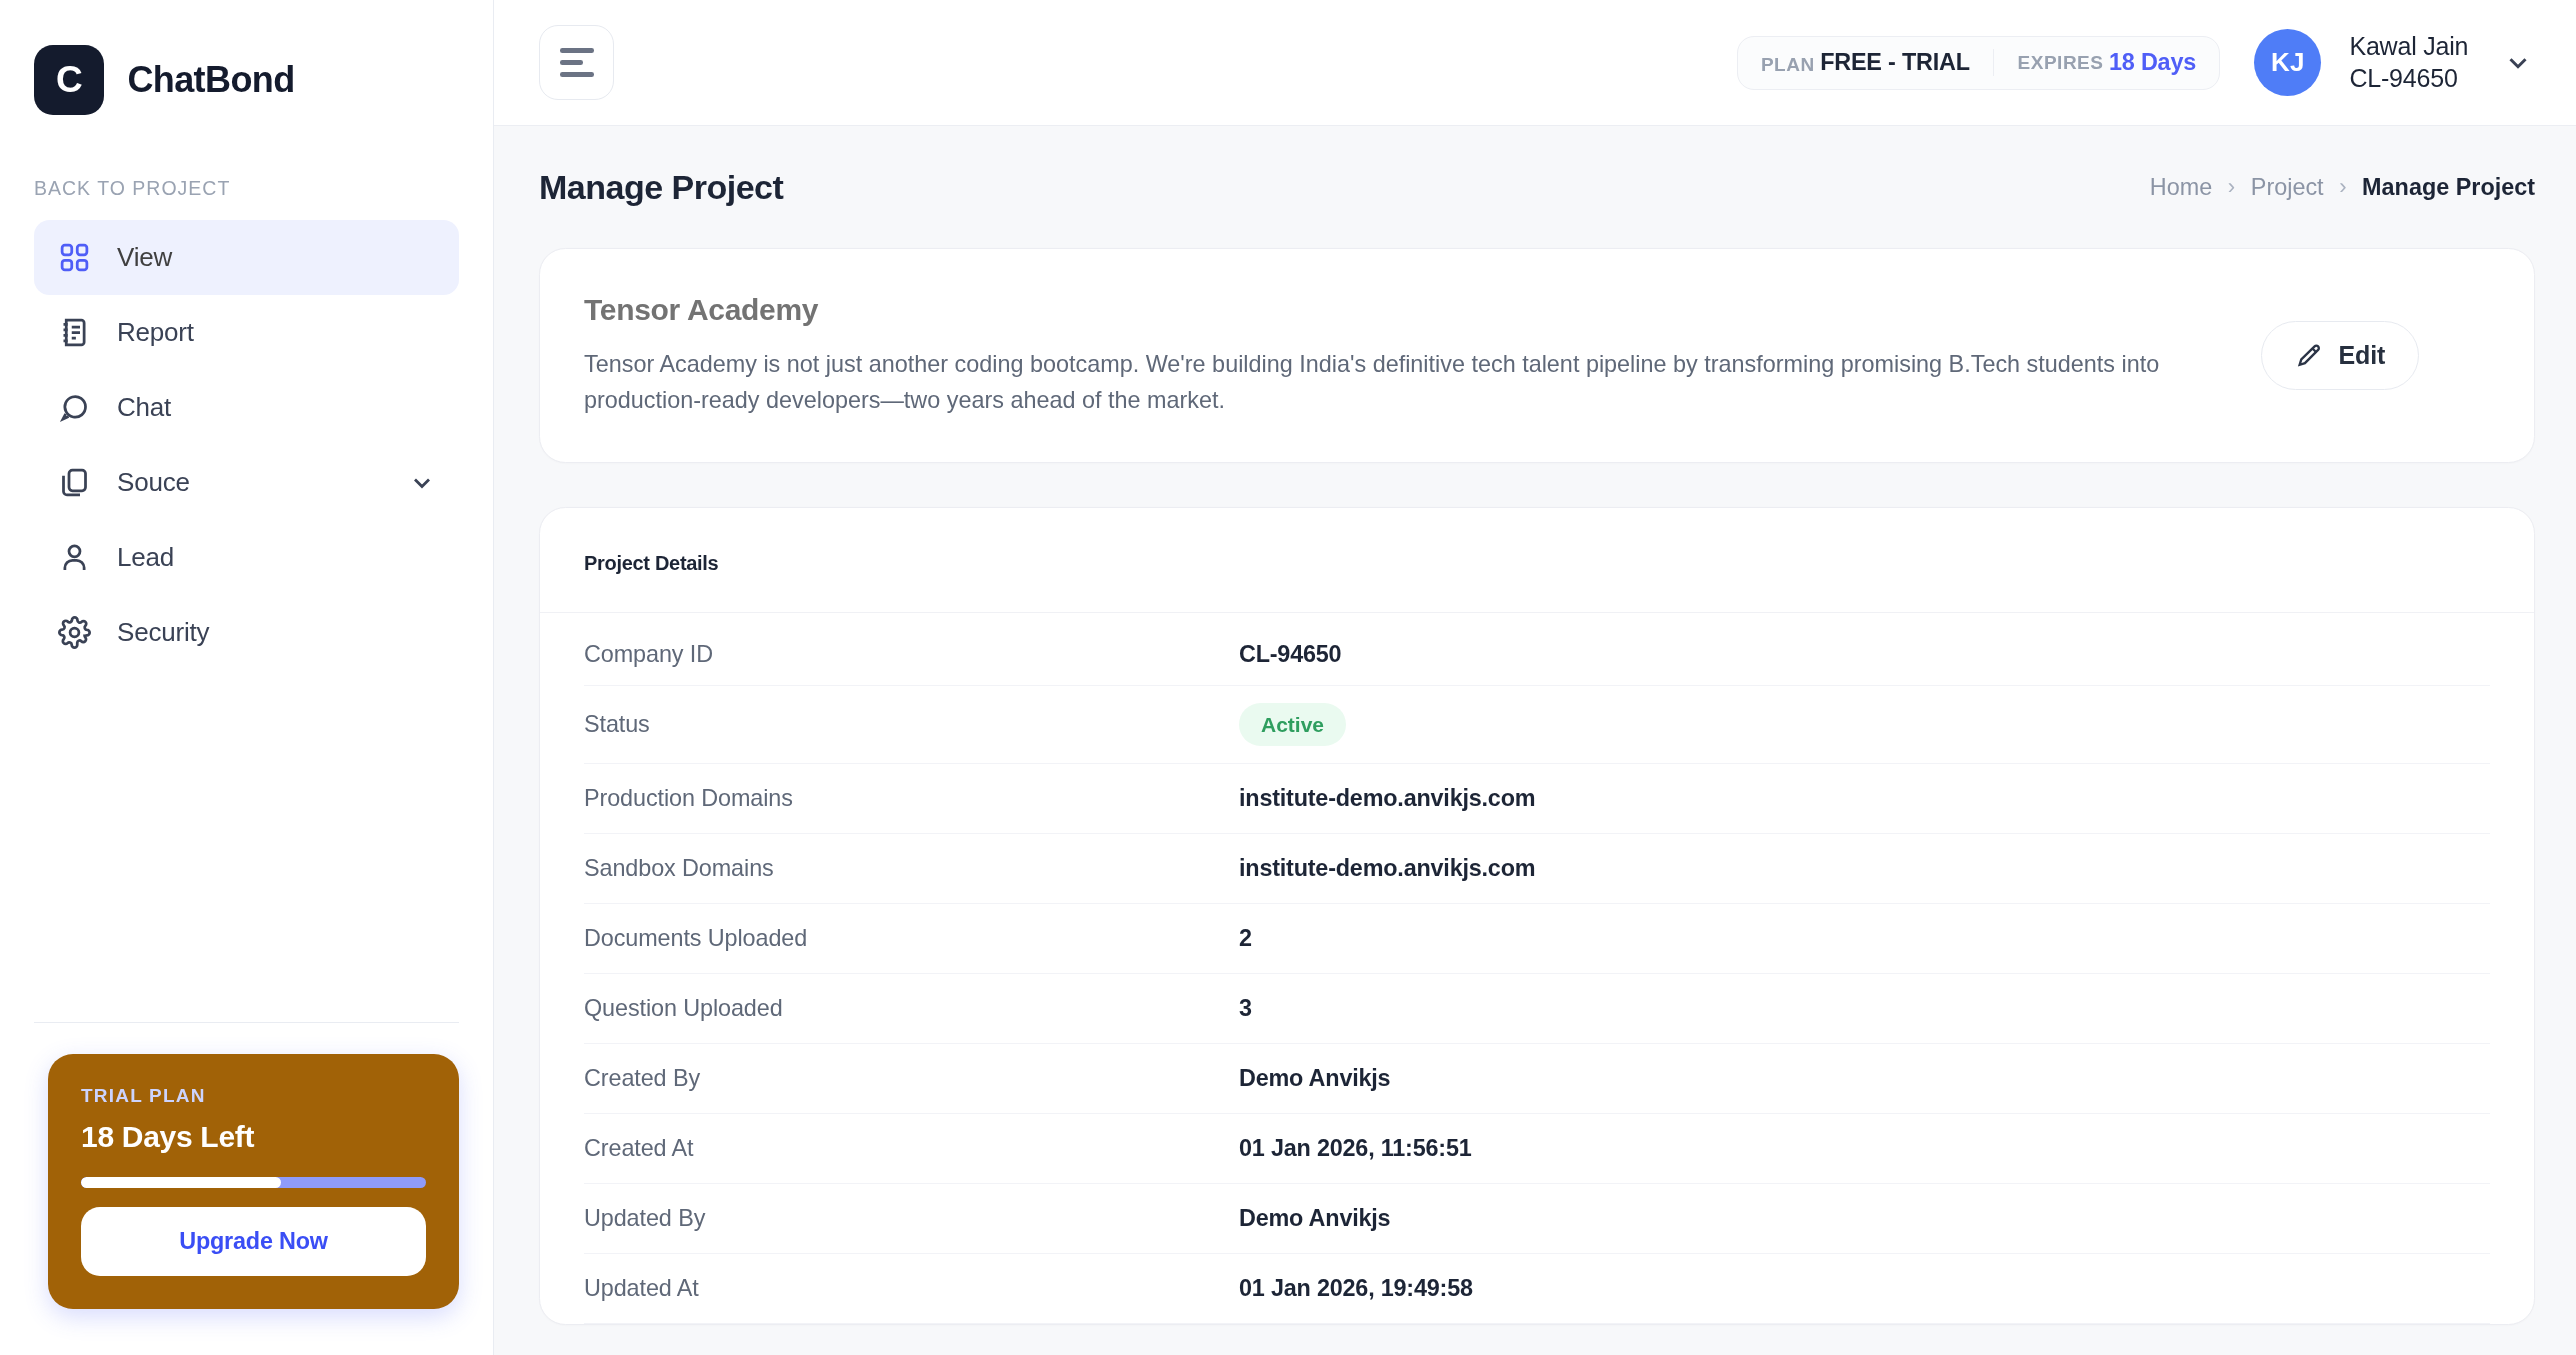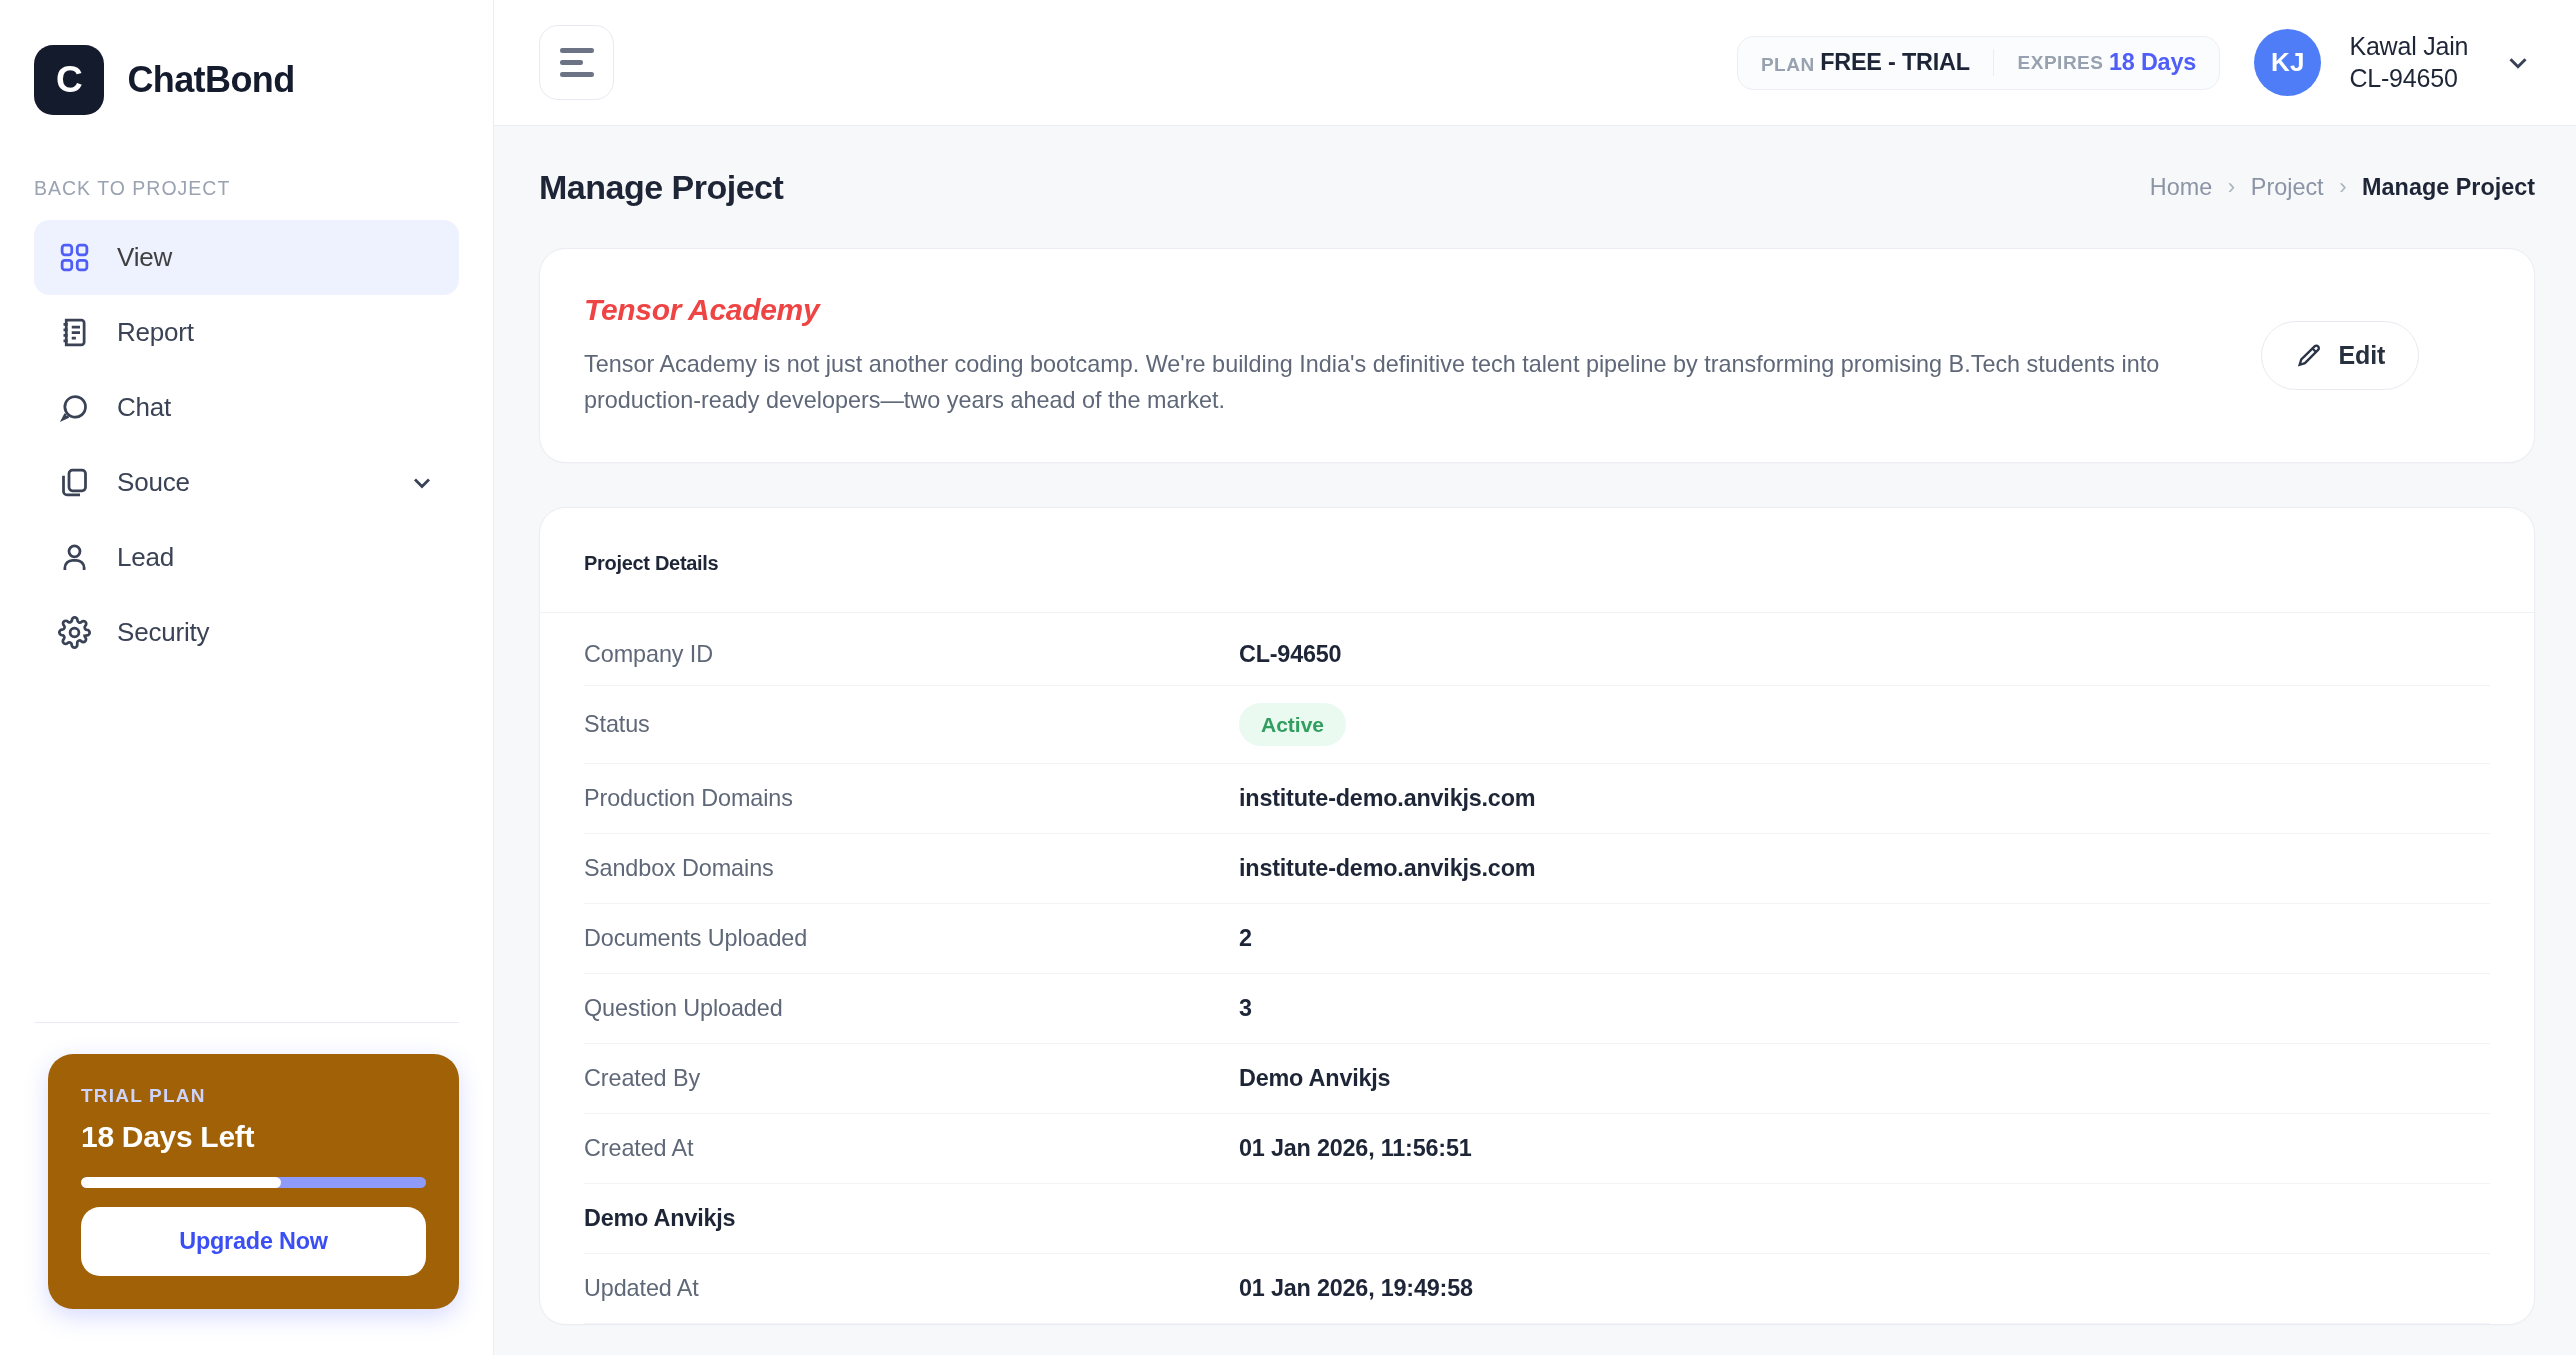--- a/index.html
+++ b/index.html
@@ -312,23 +312,22 @@
   .overview-card {
     display: flex;
     align-items: center;
     padding: 44px 47px 44px 44px;
     gap: 31px;
   }
   .overview-text { flex: 1 1 auto; max-width: 1646px; }
   .overview-title {
     font-size: 30px;
     font-weight: 700;
-    color: #ef4444;
+    color: #737373;
     letter-spacing: -0.3px;
-    font-style: italic;
   }
   .overview-desc {
     margin-top: 20px;
     font-size: 23.4px;
     line-height: 1.52;
     color: #5f6878;
     font-weight: 400;
   }
   .edit-btn {
     flex: 0 0 auto;
@@ -592,20 +591,21 @@
             </div>
             <div class="detail-row">
               <div class="detail-label">Created By</div>
               <div class="detail-value">Demo Anvikjs</div>
             </div>
             <div class="detail-row">
               <div class="detail-label">Created At</div>
               <div class="detail-value">01 Jan 2026, 11:56:51</div>
             </div>
             <div class="detail-row">
+              <div class="detail-label">Updated By</div>
               <div class="detail-value">Demo Anvikjs</div>
             </div>
             <div class="detail-row">
               <div class="detail-label">Updated At</div>
               <div class="detail-value">01 Jan 2026, 19:49:58</div>
             </div>
           </div>
       </div>
 
     </div>

